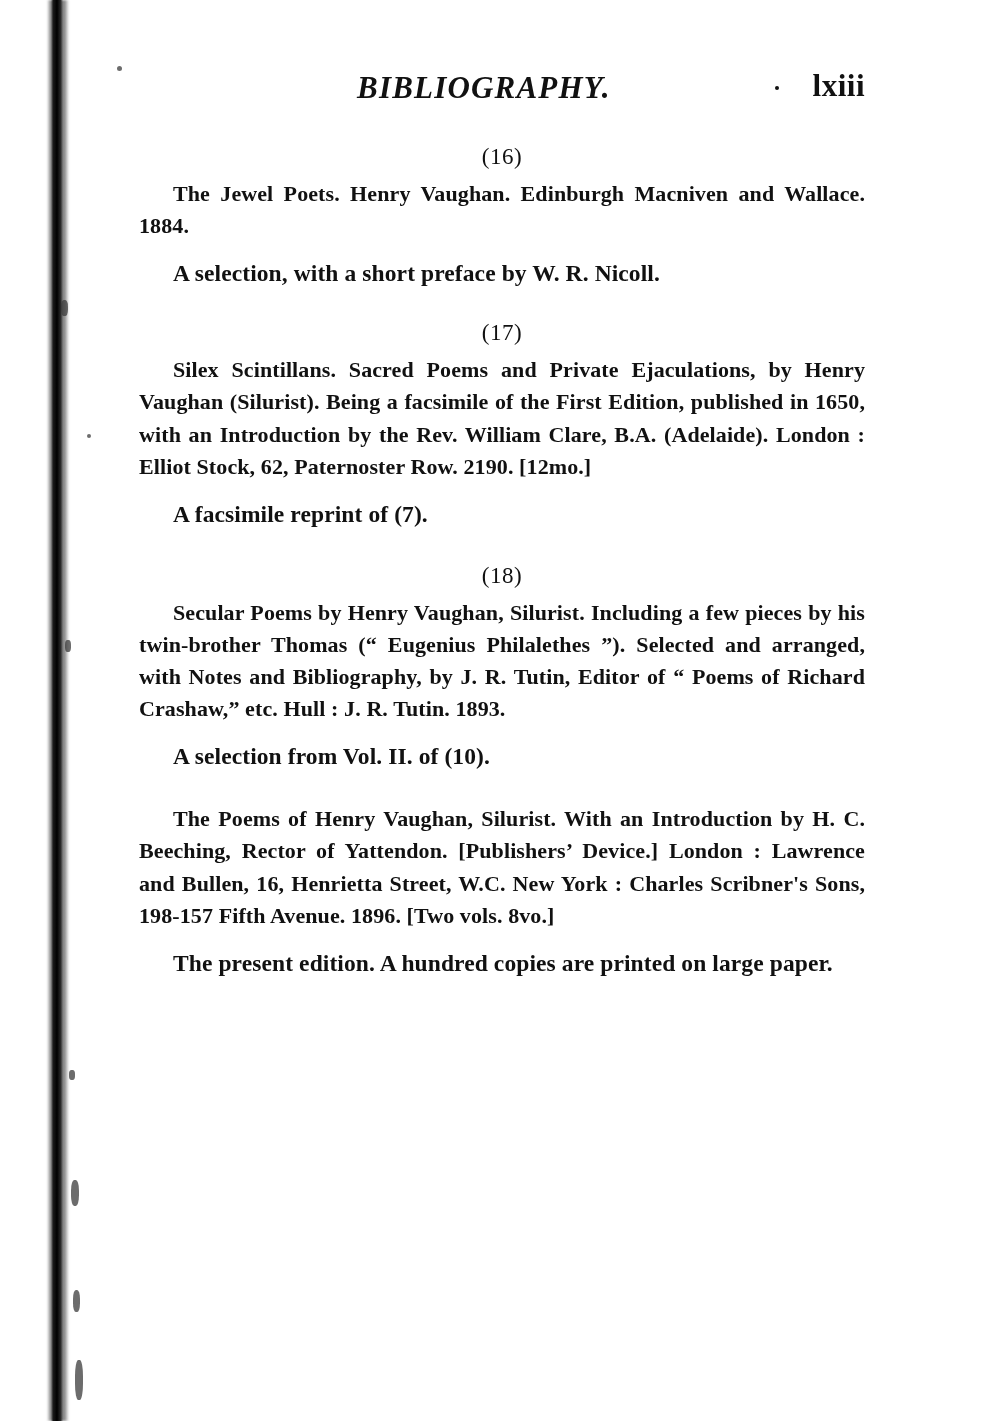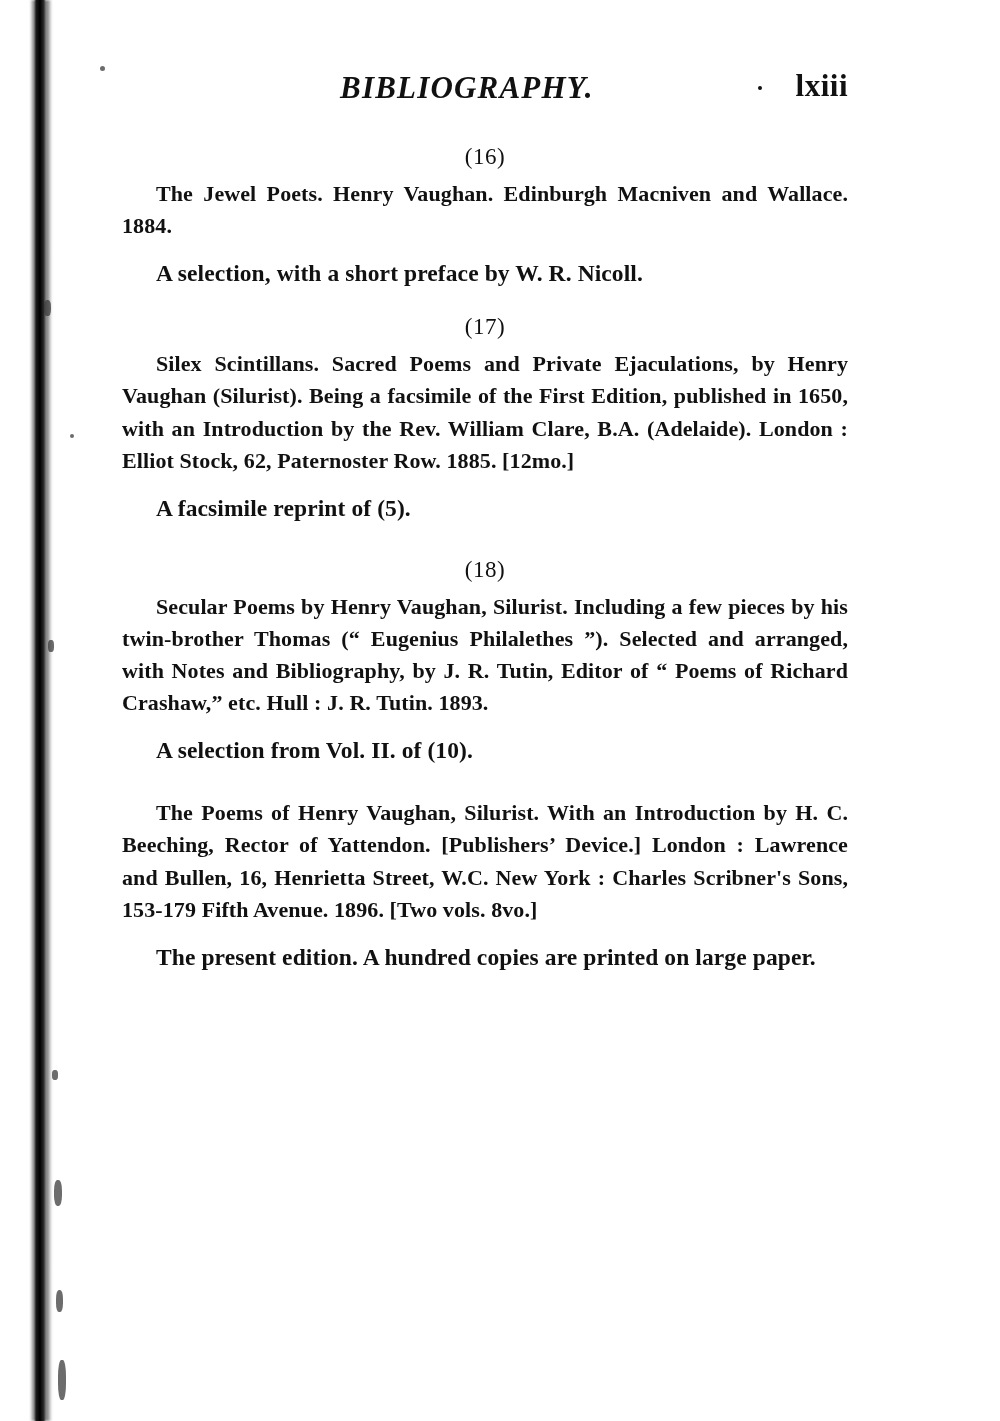--- a/index.html
+++ b/index.html
@@ -46,21 +46,21 @@
   }
   .scan-gutter .speck {
     position: absolute;
     background: #3b3b3b;
     border-radius: 40%;
     opacity: .75;
   }
 
   .page {
     position: absolute;
-    left: 0; top: 0;
+    left: 17px; top: 0;
     width: 792px;
     height: 1421px;
   }
 
   .content {
     position: absolute;
     left: 122px;
     top: 62px;
     width: 726px;
   }
@@ -126,21 +126,21 @@
     text-align: justify;
     font-weight: 600;
     letter-spacing: .1px;
   }
   .entry-note .first-line-indent {
     display: inline-block;
     width: 34px;
   }
 
   .e16 { margin-top: 24px; }
-  .e17 { margin-top: 24px; }
+  .e17 { margin-top: 30px; }
   .e18 { margin-top: 32px; }
   .e19 { margin-top: 30px; }
 </style>
 </head>
 <body>
 
 <div class="page">
 
   <div class="scan-gutter">
     <div class="bar soft"></div>
@@ -164,29 +164,29 @@
     </div>
 
     <div class="entry e16">
       <div class="entry-number">(16)</div>
       <div class="entry-body"><span class="first-line-indent"></span><span>The Jewel Poets.   Henry Vaughan. Edinburgh   Macniven and Wallace.   1884.</span></div>
       <div class="entry-note"><span class="first-line-indent"></span><span>A selection, with a short preface by W. R. Nicoll.</span></div>
     </div>
 
     <div class="entry e17">
       <div class="entry-number">(17)</div>
-      <div class="entry-body"><span class="first-line-indent"></span><span>Silex Scintillans. Sacred Poems and Private Ejaculations, by Henry Vaughan (Silurist).   Being a facsimile of the First Edition, published in 1650, with an Introduction by the Rev. William Clare, B.A. (Adelaide).   London : Elliot Stock, 62, Paternoster Row.   1885.   [12mo.]</span></div>
-      <div class="entry-note"><span class="first-line-indent"></span><span>A facsimile reprint of (5).</span></div>
+      <div class="entry-body"><span class="first-line-indent"></span><span>Silex Scintillans. Sacred Poems and Private Ejaculations, by Henry Vaughan (Silurist).   Being a facsimile of the First Edition, published in 1650, with an Introduction by the Rev. William Clare, B.A. (Adelaide).   London : Elliot Stock, 62, Paternoster Row.   2190.   [12mo.]</span></div>
+      <div class="entry-note"><span class="first-line-indent"></span><span>A facsimile reprint of (7).</span></div>
     </div>
 
     <div class="entry e18">
       <div class="entry-number">(18)</div>
       <div class="entry-body"><span class="first-line-indent"></span><span>Secular Poems by Henry Vaughan, Silurist.   Including a few pieces by his twin-brother Thomas (“ Eugenius Philalethes ”). Selected and arranged, with Notes and Bibliography, by J. R. Tutin, Editor of “ Poems of Richard Crashaw,” etc. Hull : J. R. Tutin.   1893.</span></div>
       <div class="entry-note"><span class="first-line-indent"></span><span>A selection from Vol. II. of (10).</span></div>
     </div>
 
     <div class="entry e19">
-      <div class="entry-body"><span class="first-line-indent"></span><span>The Poems of Henry Vaughan, Silurist.   With an Introduction by H. C. Beeching, Rector of Yattendon.   [Publishers’ Device.]  London : Lawrence and Bullen, 16, Henrietta Street, W.C.   New York : Charles Scribner's Sons, 153-179 Fifth Avenue.   1896.   [Two vols. 8vo.]</span></div>
+      <div class="entry-body"><span class="first-line-indent"></span><span>The Poems of Henry Vaughan, Silurist.   With an Introduction by H. C. Beeching, Rector of Yattendon.   [Publishers’ Device.]  London : Lawrence and Bullen, 16, Henrietta Street, W.C.   New York : Charles Scribner's Sons, 198-157 Fifth Avenue.   1896.   [Two vols. 8vo.]</span></div>
       <div class="entry-note"><span class="first-line-indent"></span><span>The present edition.   A hundred copies are printed on large paper.</span></div>
     </div>
 
   </div>
 </div>
 
 </body></html>

